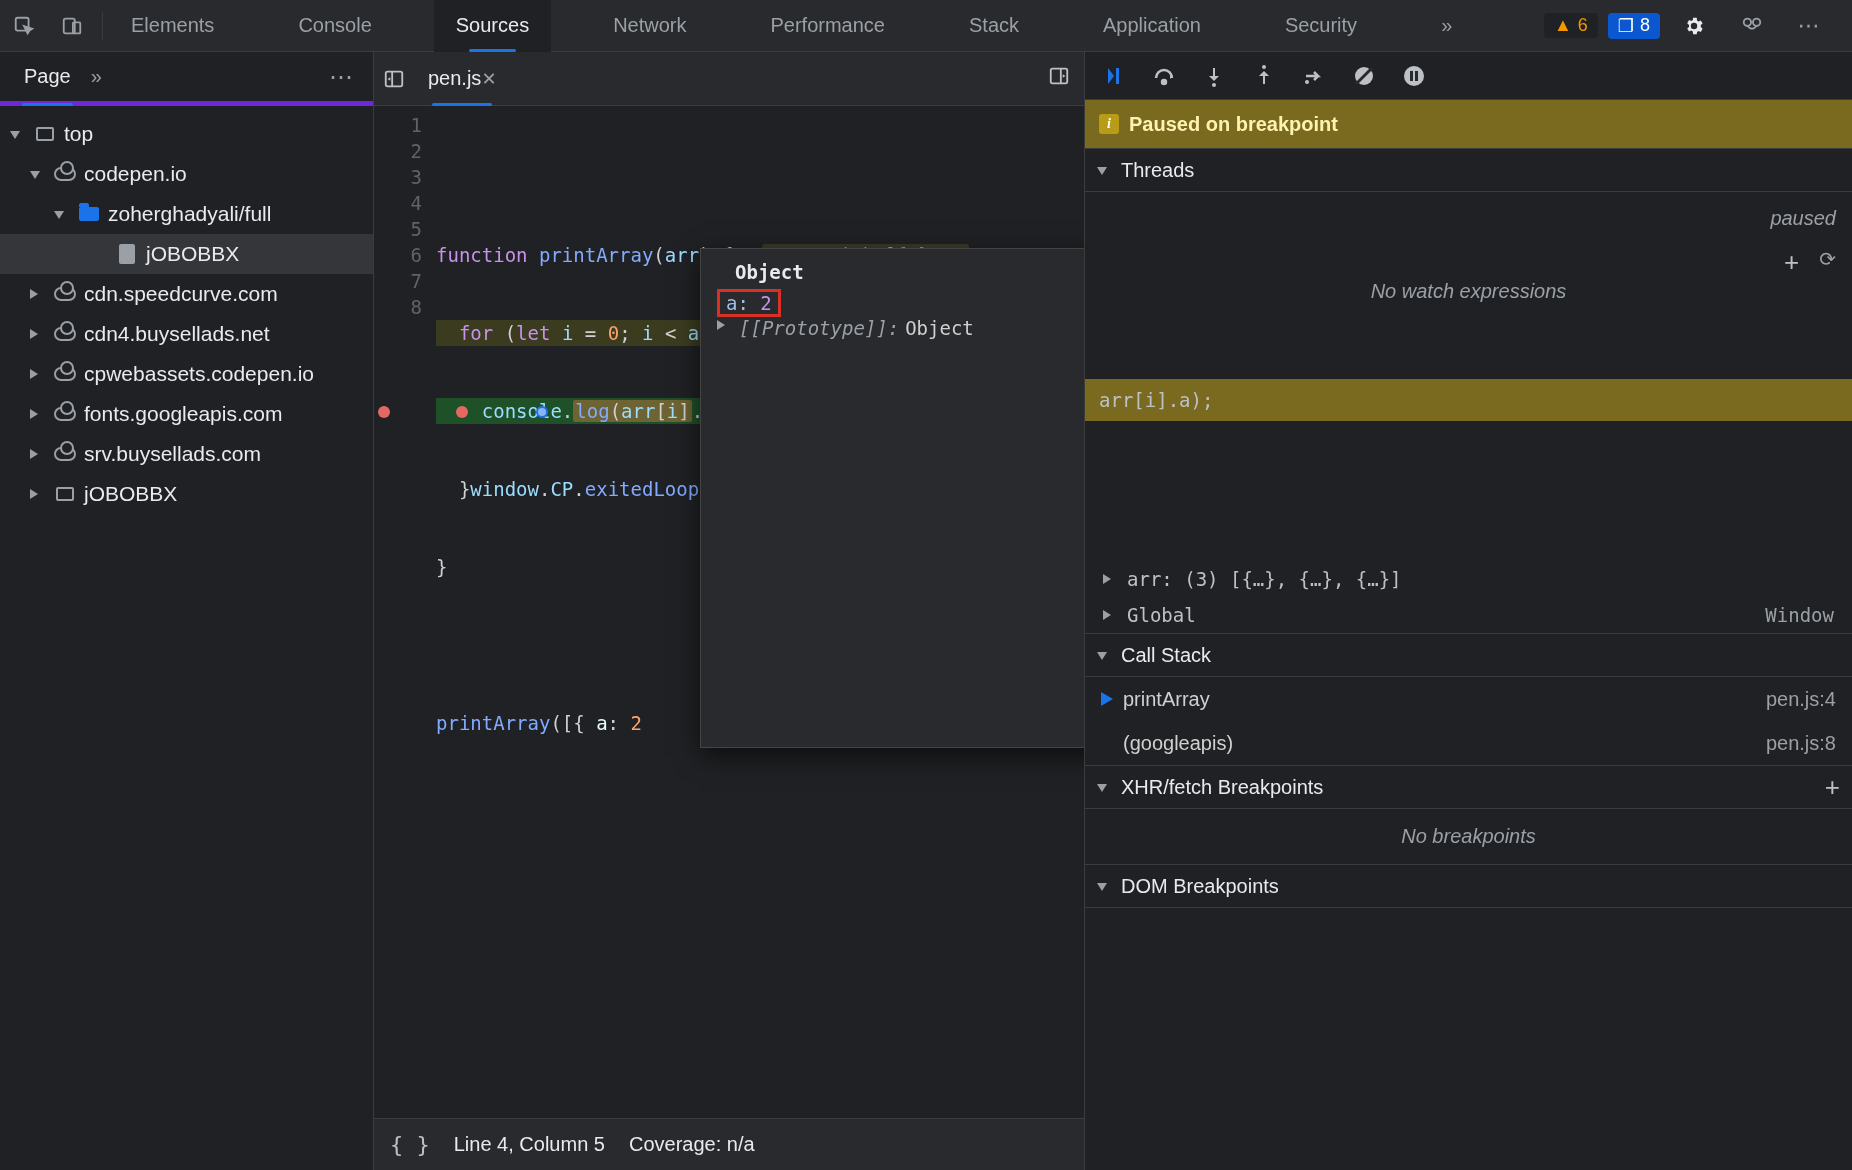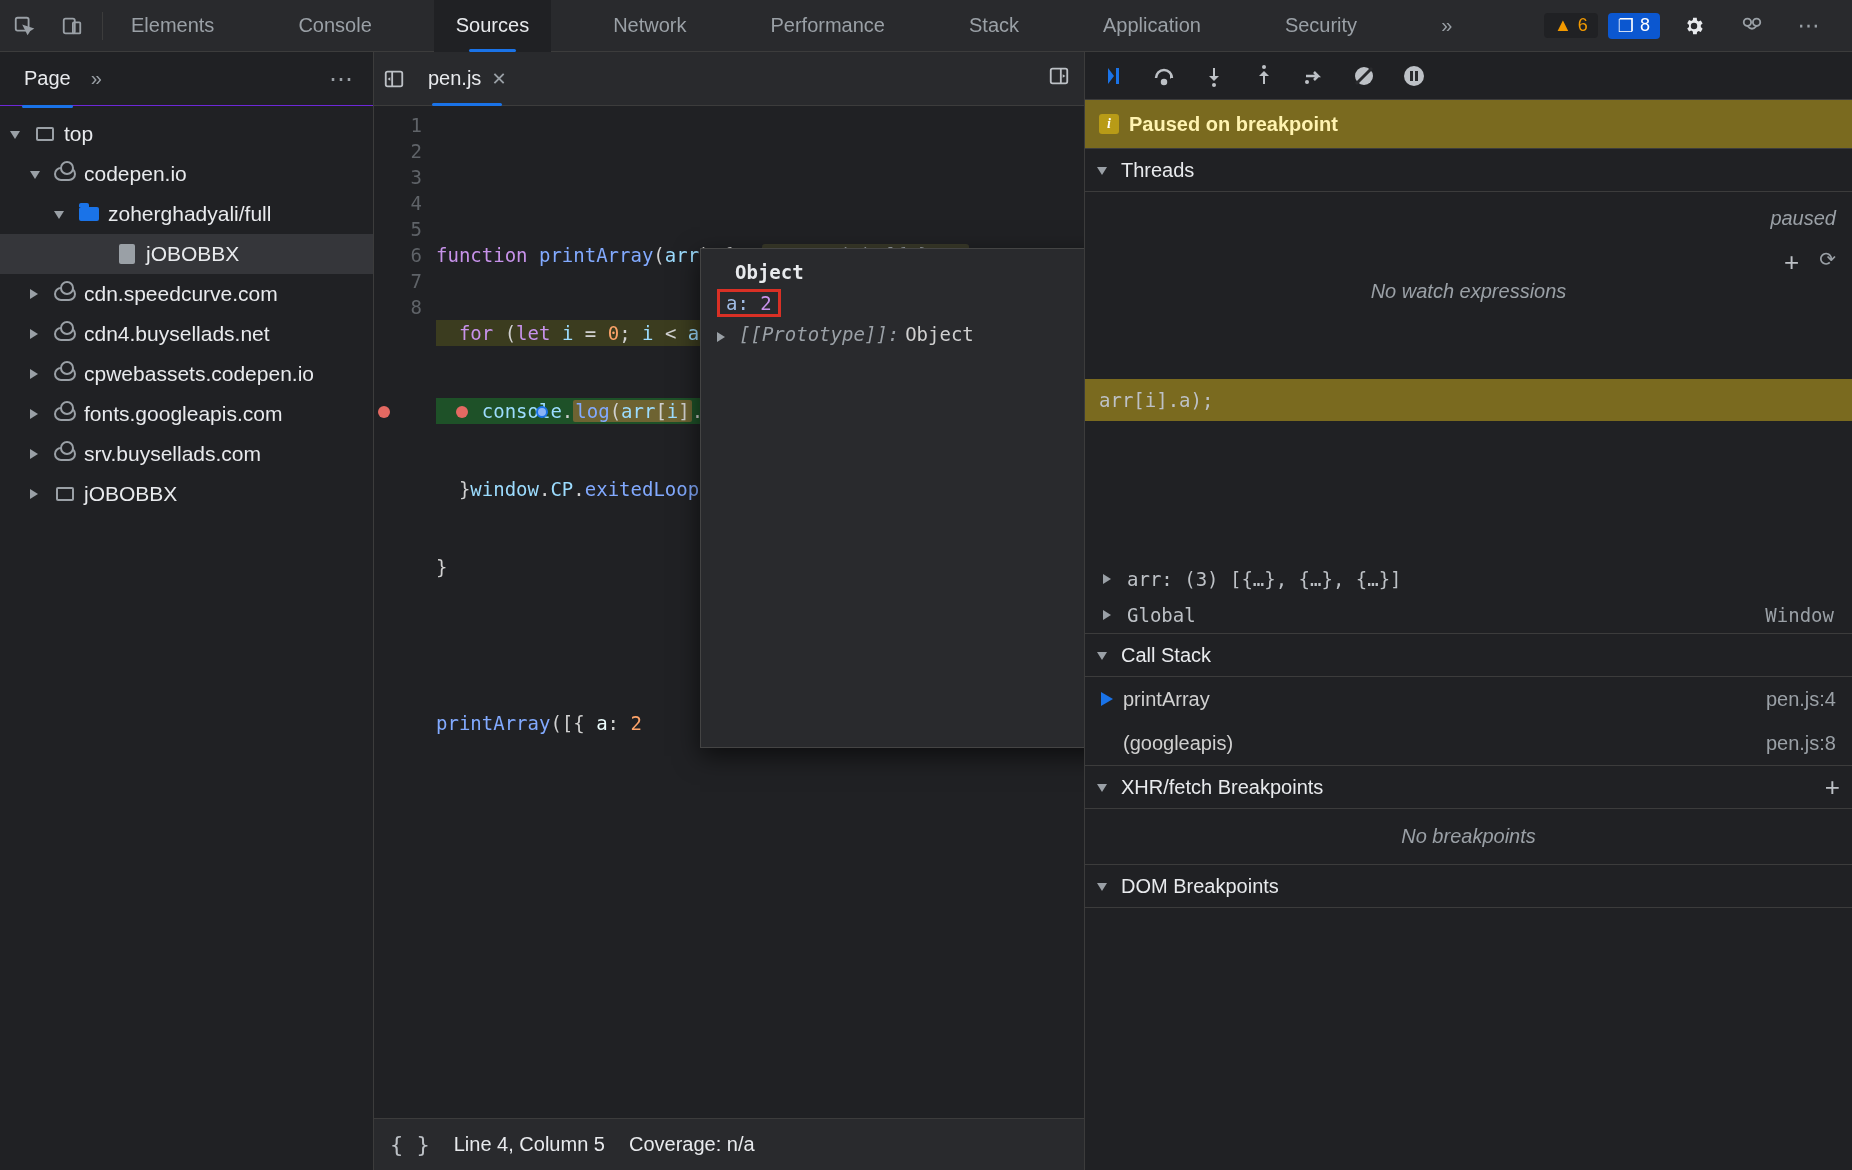--- a/index.html
+++ b/index.html
@@ -9,21 +9,21 @@
   .tabs { display:flex; align-items:stretch; height:52px; flex:1;gap:40px; }
   .tab { padding:0 22px; display:flex; align-items:center; color:#9aa0a6; position:relative; }
   .tab.active { color:#e8eaed; background:#202124; }
   .tab.active::after { content:""; position:absolute; left:30%; right:30%; bottom:0; height:3px; background:#1a73e8; border-radius:2px; }
   .toolbar-right { display:flex; align-items:center; gap:10px; padding-right:18px; }
   .badge { display:flex; align-items:center; gap:6px; padding:2px 10px; border-radius:4px; font-size:18px; background:#202124; color:#e8eaed; }
   .badge.warn { background:#202124; color:#f29900; }
   .badge.info { background:#0b57d0; color:#fff; }
 
   .leftpane { position:absolute; top:52px; left:0; width:374px; bottom:0; background:#202124; border-right:1px solid #3c3c3c; }
-  .lp-tabs { height:54px; display:flex; align-items:center; padding:0 10px; border-bottom:1px solid #6d28d9; }
+  .lp-tabs { height:54px; display:flex; align-items:center; padding:0 10px; border-bottom:5px solid #6d28d9; }
   .lp-tab { padding:6px 14px; color:#e8eaed; position:relative; }
   .lp-tab.active::after { content:""; position:absolute; left:12px; right:12px; bottom:-12px; height:3px; background:#1a73e8; border-radius:2px; }
   .lp-more { color:#9aa0a6; margin-left:6px; }
   .lp-menu { margin-left:auto; color:#9aa0a6; font-size:24px; letter-spacing:2px; padding-right:8px; }
   .tree { padding:8px 0; font-size:21px; }
   .tree-row { display:flex; align-items:center; height:40px; padding-left:10px; gap:8px; color:#e8eaed;text-align:right; }
   .tree-row.sel { background:#35363a; }
   .tri { width:16px; height:16px; display:inline-block; }
   .tri::before { content:""; display:block; width:0; height:0; border-left:8px solid #9aa0a6; border-top:5px solid transparent; border-bottom:5px solid transparent; margin-top:3px; }
   .tri.open::before { border-left:5px solid transparent; border-right:5px solid transparent; border-top:8px solid #9aa0a6; border-bottom:none; margin-top:5px; }
@@ -32,21 +32,21 @@
   .cloud { width:22px; height:14px; border:2px solid #9aa0a6; border-radius:10px; position:relative; }
   .cloud::before { content:""; position:absolute; top:-8px; left:4px; width:10px; height:10px; border:2px solid #9aa0a6; border-radius:50%; background:#202124; }
   .folder { width:20px; height:14px; background:#1a73e8; border-radius:2px; position:relative; }
   .folder::before { content:""; position:absolute; top:-4px; left:0; width:10px; height:4px; background:#1a73e8; border-radius:2px 2px 0 0; }
   .file { width:16px; height:20px; background:#9aa0a6; border-radius:2px; }
   .win { width:18px; height:14px; border:2px solid #9aa0a6; border-radius:2px; }
 
   .center { position:absolute; top:52px; left:374px; right:768px; bottom:0; background:#202124; display:flex; flex-direction:column; }
   .editor-tabs { height:54px; display:flex; align-items:center; border-bottom:1px solid #3c3c3c; background:#292a2d; }
   .ed-btn { width:40px; display:flex; align-items:center; justify-content:center; color:#9aa0a6; }
-  .ed-tab { display:flex; align-items:center; gap:10px; padding:0 14px; height:54px; color:#e8eaed; position:relative; }
+  .ed-tab { display:flex; align-items:center; padding:0 14px; height:54px; color:#e8eaed; position:relative; }
   .ed-tab.active::after { content:""; position:absolute; left:18px; right:18px; bottom:0; height:3px; background:#1a73e8; border-radius:2px; }
   .ed-close { color:#9aa0a6; font-size:18px; }
   .ed-right { margin-left:auto; padding-right:14px; color:#9aa0a6; }
   .editor { flex:1; position:relative; font-family:Menlo,Consolas,monospace; font-size:19px; line-height:26px; }
   .gutter { position:absolute; left:0; top:6px; width:58px; text-align:right; color:#5f6368; }
   .gutter div { height:26px; padding-right:10px; }
   .codelines { position:absolute; left:62px; right:0; top:6px; white-space:pre; color:#d0d0d0; }
   .codelines .cl { height:26px; position:relative; }
   .cl.hl { background:#1e5128; }
   .cl.exec-hl { background:rgba(255,255,0,0.12); }
@@ -56,21 +56,21 @@
   .tkkw { color:#c792ea; }
   .tkfn { color:#82aaff; }
   .tkvar { color:#9cdcfe; }
   .tknum { color:#fca369; }
   .tkprop { color:#eeffff; }
   .hl-exec { background:#6e6332; border-radius:2px; padding:0 2px; }
   .inlinehint { color:#9aa0a6; font-style:italic; background:#3a3a2a; padding:0 6px; margin-left:6px; border-radius:3px; }
 
   .hover-popup { position:absolute; left:700px; top:248px; width:600px; height:500px; background:#292a2d; border:1px solid #444; box-shadow:0 8px 24px rgba(0,0,0,0.6); font-family:Menlo,Consolas,monospace; font-size:19px; padding:12px 16px; }
   .hover-popup .pp-title { color:#e8eaed; font-weight:bold; margin-bottom:6px; margin-left:18px; }
-  .hover-popup .pp-row { display:flex; align-items:flex-end; gap:6px; height:28px; }
+  .hover-popup .pp-row { display:flex; align-items:flex-start; gap:6px; height:28px; }
   .hover-popup .pp-row .ppk { color:#a1bde6; }
   .hover-popup .pp-row .ppv { color:#c792ea; }
   .redbox { border:3px solid #d93025; padding:0 6px; display:inline-block; }
   .proto { color:#9aa0a6; font-style:italic; }
 
   .status { position:absolute; left:374px; right:768px; bottom:0; height:52px; background:#292a2d; border-top:1px solid #3c3c3c; display:flex; align-items:center; padding:0 16px; gap:24px; color:#e8eaed; font-size:20px; }
   .status .braces { font-family:Menlo,Consolas,monospace; color:#bdc1c6; font-size:22px; }
 
   .rightpane { position:absolute; top:52px; right:0; width:768px; bottom:0; background:#202124; border-left:1px solid #3c3c3c; display:flex; flex-direction:column; }
   .dbg-toolbar { height:48px; display:flex; align-items:center; gap:20px; padding:0 14px; border-bottom:1px solid #3c3c3c; }

